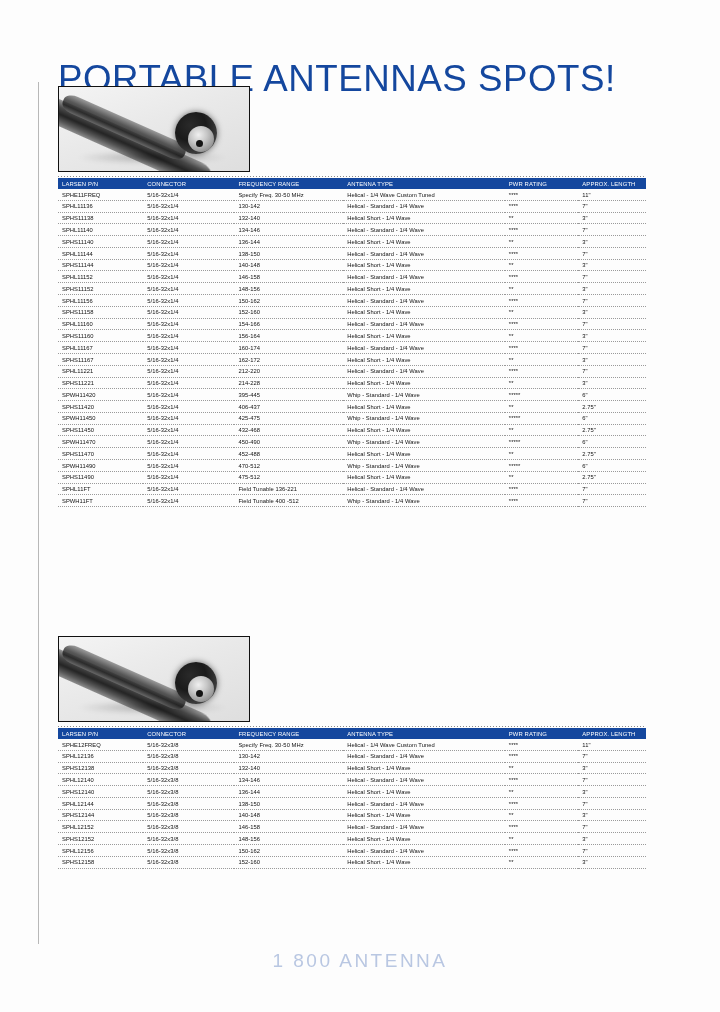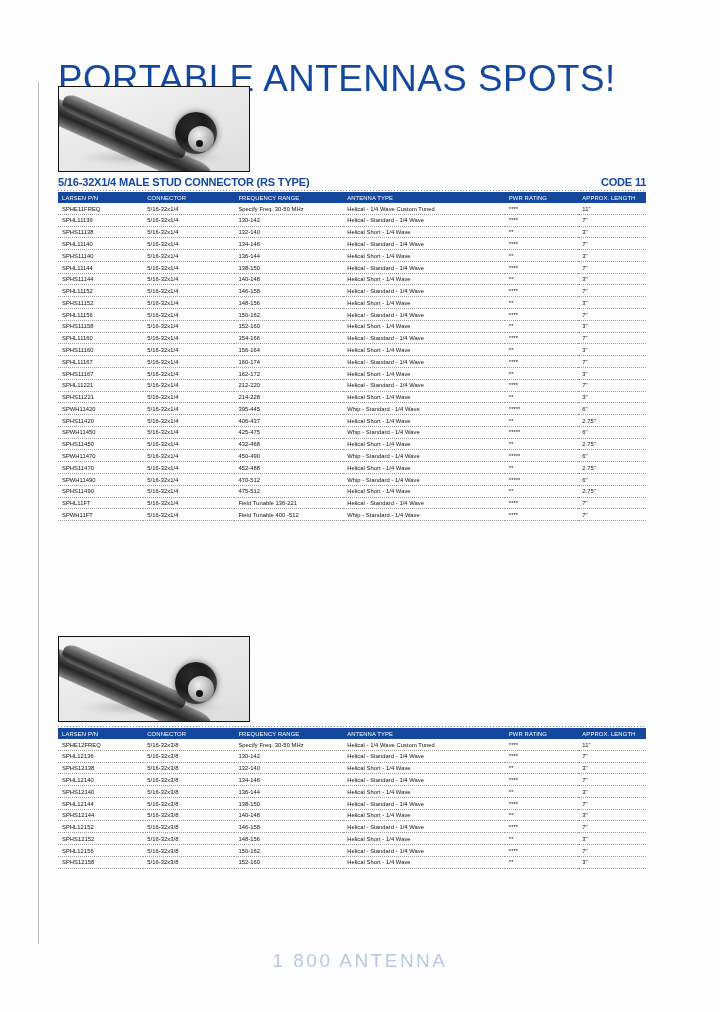--- a/index.html
+++ b/index.html
@@ -170,24 +170,20 @@
   <div class="photo" style="left:58px; top:86px; width:192px; height:86px;">
     <div class="shaft"></div>
     <div class="shaft2"></div>
     <div class="shadow"></div>
     <div class="ferrule"></div>
     <div class="stud"></div>
     <div class="pin"></div>
   </div>
 
   <div class="section" style="top:176px;">
-    <div class="sec-title-row">
-      <span class="sec-title">5/16-32X1/4 MALE STUD CONNECTOR (RS TYPE)</span>
-      <span class="sec-code">CODE 11</span>
-    </div>
     <div class="rule-dashed"></div>
     <table class="cat">
       <colgroup>
         <col class="col-pn">
           <col class="col-conn">
           <col class="col-freq">
         <col class="col-type">
           <col class="col-pwr">
           <col class="col-len">
       </colgroup>

